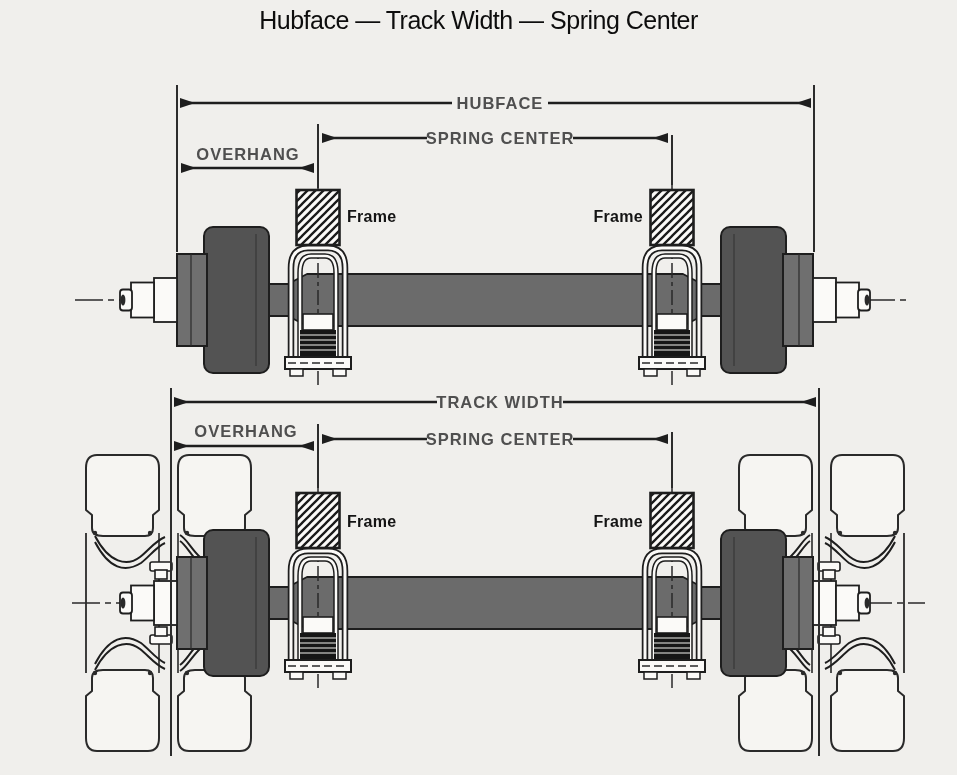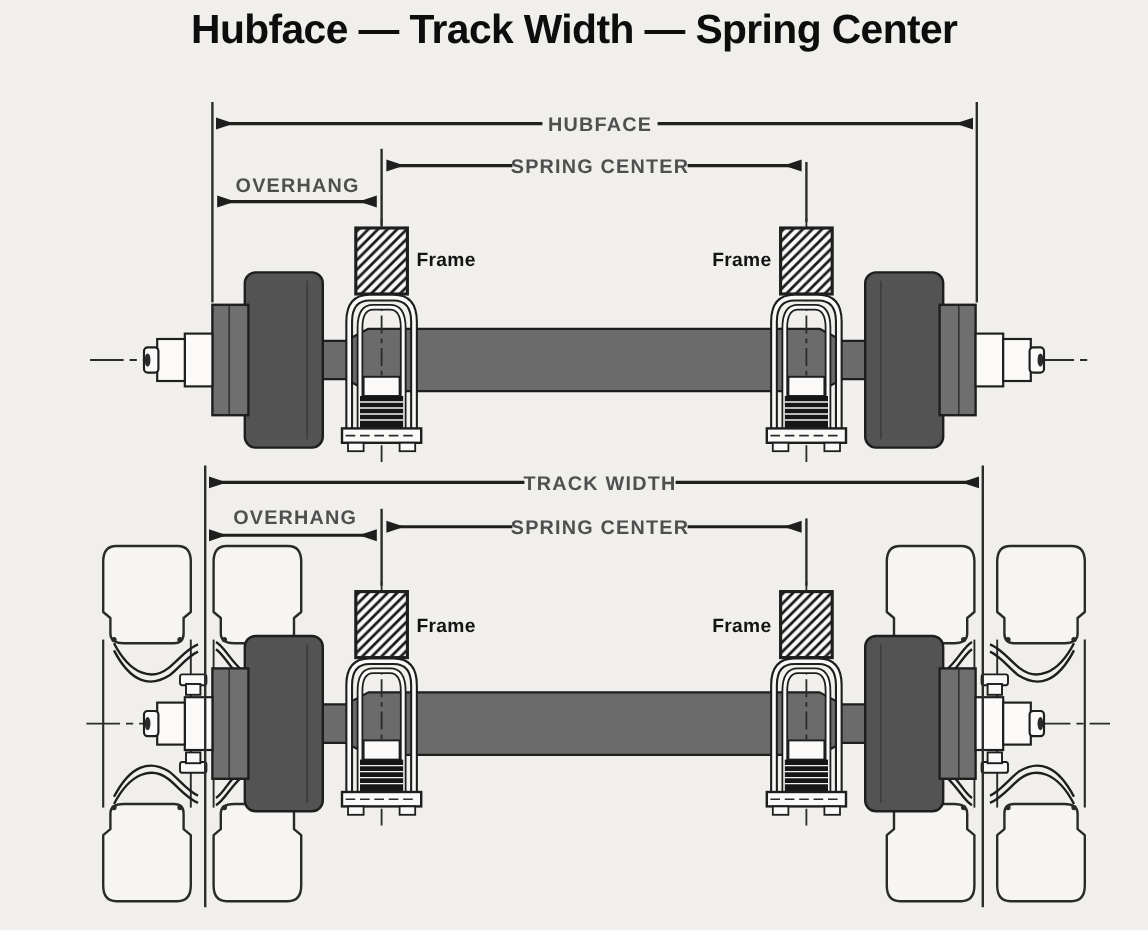--- a/index.html
+++ b/index.html
@@ -4,21 +4,21 @@
 <style>
   :root{
     --background:#f0efec; --ink:#1e1e1e; --dim-label:#4f4f4f;
     --axle:#6b6b6b; --drum:#535353; --flange:#6f6f6f;
     --white-part:#fbfaf8; --tire:#f6f5f2; --spring:#161616;
   }
   html,body{margin:0;padding:0;background:#e8e7e4;}
   .canvas{position:relative;width:957px;height:775px;background:var(--background);
           overflow:hidden;font-family:"Liberation Sans",sans-serif;}
   .title{position:absolute;top:6px;left:0;width:100%;text-align:center;margin:0;
-         font-weight:bold;font-size:34px;letter-spacing:-0.5px;color:#0d0d0d;}
+         font-weight:normal;font-size:25px;letter-spacing:-0.5px;color:#0d0d0d;}
   svg{position:absolute;left:0;top:0;}
   .dim-line{stroke:var(--ink);stroke-width:2.6;fill:none;}
   .ext-line{stroke:#2c2c2c;stroke-width:2;fill:none;}
   .dim-text{font-family:"Liberation Sans",sans-serif;font-weight:bold;font-size:16.5px;
             fill:var(--dim-label);letter-spacing:1px;text-anchor:middle;}
   .frame-text{font-family:"Liberation Sans",sans-serif;font-weight:bold;font-size:16px;
             fill:#141414;letter-spacing:0.3px;}
   .cline{stroke:#2a2a2a;stroke-width:1.6;fill:none;stroke-dasharray:28 5 6 5;}
   .vline{stroke:#2a2a2a;stroke-width:1.5;fill:none;stroke-dasharray:15 4 4 4;}
   .outline{stroke:var(--ink);stroke-width:2;fill:none;}

